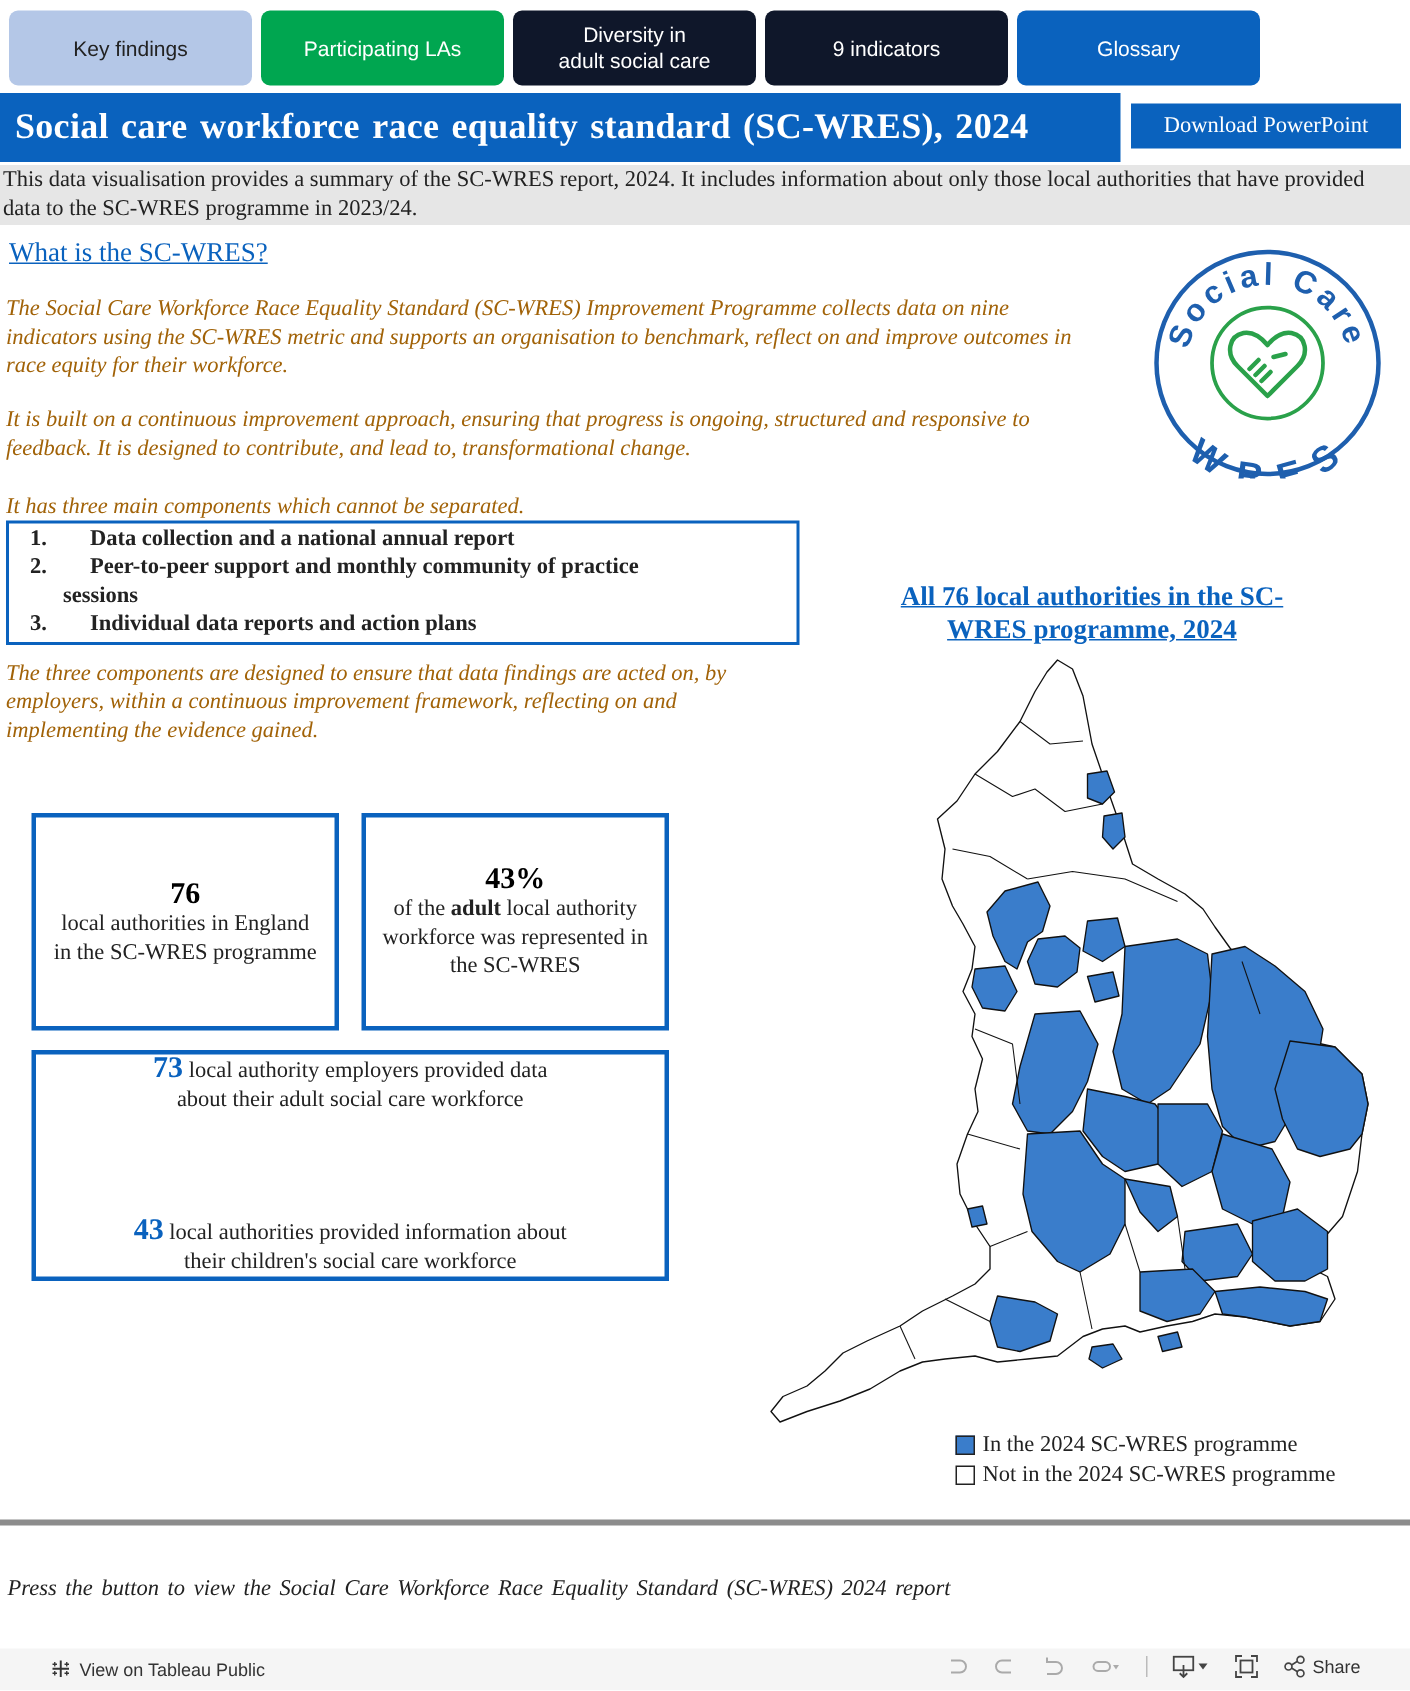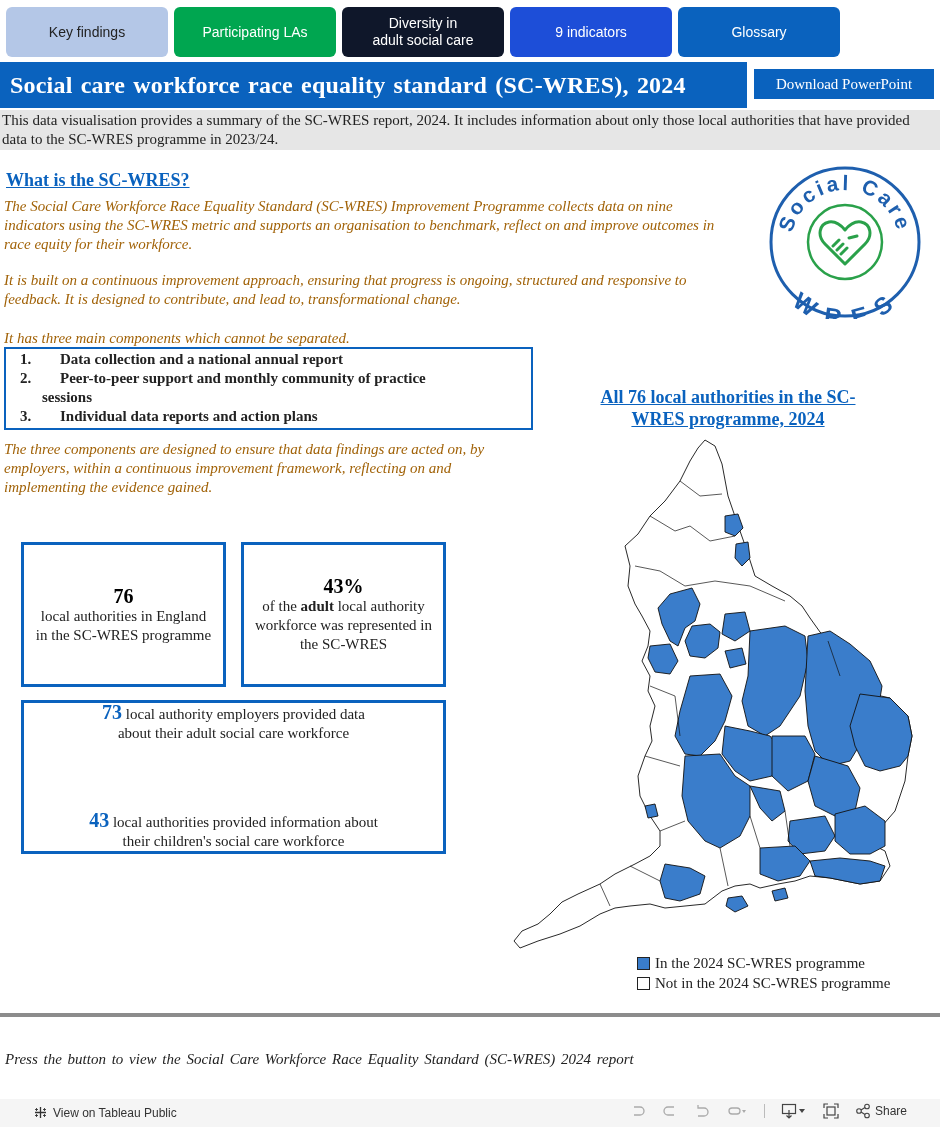--- a/index.html
+++ b/index.html
@@ -11,21 +11,21 @@
     text-align: center; font-family: "Liberation Sans", sans-serif; font-size: 14px; line-height: 17px; color: #fff; cursor: pointer; }
 
   .title-bar { position: absolute; top: 62px; left: 0; width: 747px; height: 46px; background: #0a62be;
     color: #fff; font-family: "Liberation Serif", serif; font-weight: bold; font-size: 24px; line-height: 46px; padding-left: 10px; letter-spacing: 0.2px; word-spacing: 2px; }
   .dl-btn { position: absolute; top: 69px; left: 754px; width: 180px; height: 30px; background: #0a62be; color: #fff;
     font-family: "Liberation Serif", serif; font-size: 15px; line-height: 30px; text-align: center; cursor: pointer; }
 
   .intro { position: absolute; top: 110px; left: 0; width: 940px; height: 40px; background: #e6e6e6;
     font-size: 15px; line-height: 19px; padding: 1px 2px; color: #222; }
 
-  .h-what { position: absolute; top: 170px; left: 6px; font-size: 18px; font-weight: bold; color: #0a62be; text-decoration: underline; }
+  .h-what { position: absolute; top: 158px; left: 6px; font-size: 18px; font-weight: normal; color: #0a62be; text-decoration: underline; }
   .para { position: absolute; left: 4px; font-size: 15px; line-height: 19px; color: #a16207; font-style: italic; }
 
   .logo { position: absolute; top: 164px; left: 767px; width: 155px; height: 155px; }
 
   .components { position: absolute; top: 347px; left: 4px; width: 529px; height: 83px; border: 2px solid #0a62be;
     font-weight: bold; font-size: 15px; line-height: 19px; padding: 1px 0 0 14px; }
   .comp-item { display: flex; }
   .comp-num { width: 40px; }
   .comp-cont { padding-left: 22px; }
 
@@ -57,21 +57,21 @@
 <div class="nav">
   <div class="nav-btn" id="nav0" style="background: rgb(180, 199, 231); color: rgb(34, 34, 34);">
       <span>Key findings</span>
     </div>
   <div class="nav-btn" id="nav1" style="background: rgb(0, 166, 80); color: rgb(255, 255, 255);">
       <span>Participating LAs</span>
     </div>
   <div class="nav-btn" id="nav2" style="background: #0f172a; color: rgb(255, 255, 255);">
       <span><span>Diversity in</span><br><span>adult social care</span></span>
     </div>
-  <div class="nav-btn" id="nav3" style="background: #1d4ed8; color: rgb(255, 255, 255);">
+  <div class="nav-btn" id="nav3" style="background: #0f172a; color: rgb(255, 255, 255);">
       <span>9 indicators</span>
     </div>
   <div class="nav-btn" id="nav4" style="background: rgb(10, 98, 190); color: rgb(255, 255, 255);">
       <span>Glossary</span>
     </div>
 </div>
 
 <div class="title-bar">Social care workforce race equality standard (SC-WRES), 2024</div>
 <div class="dl-btn">Download PowerPoint</div>
 

